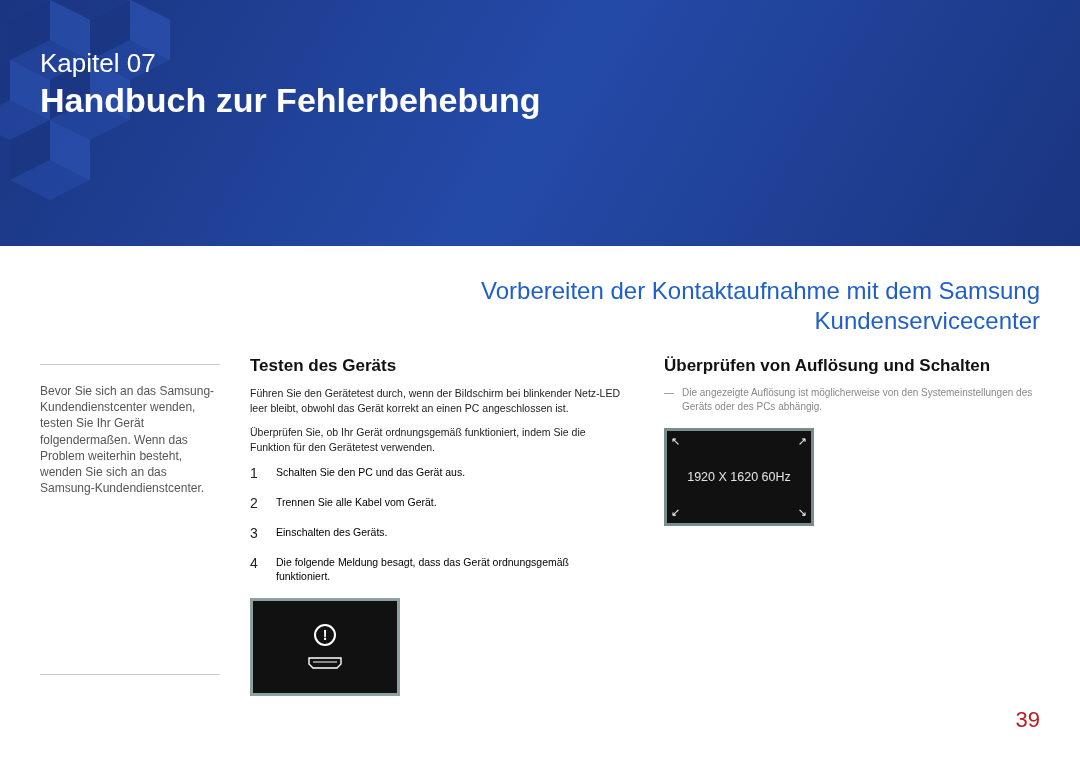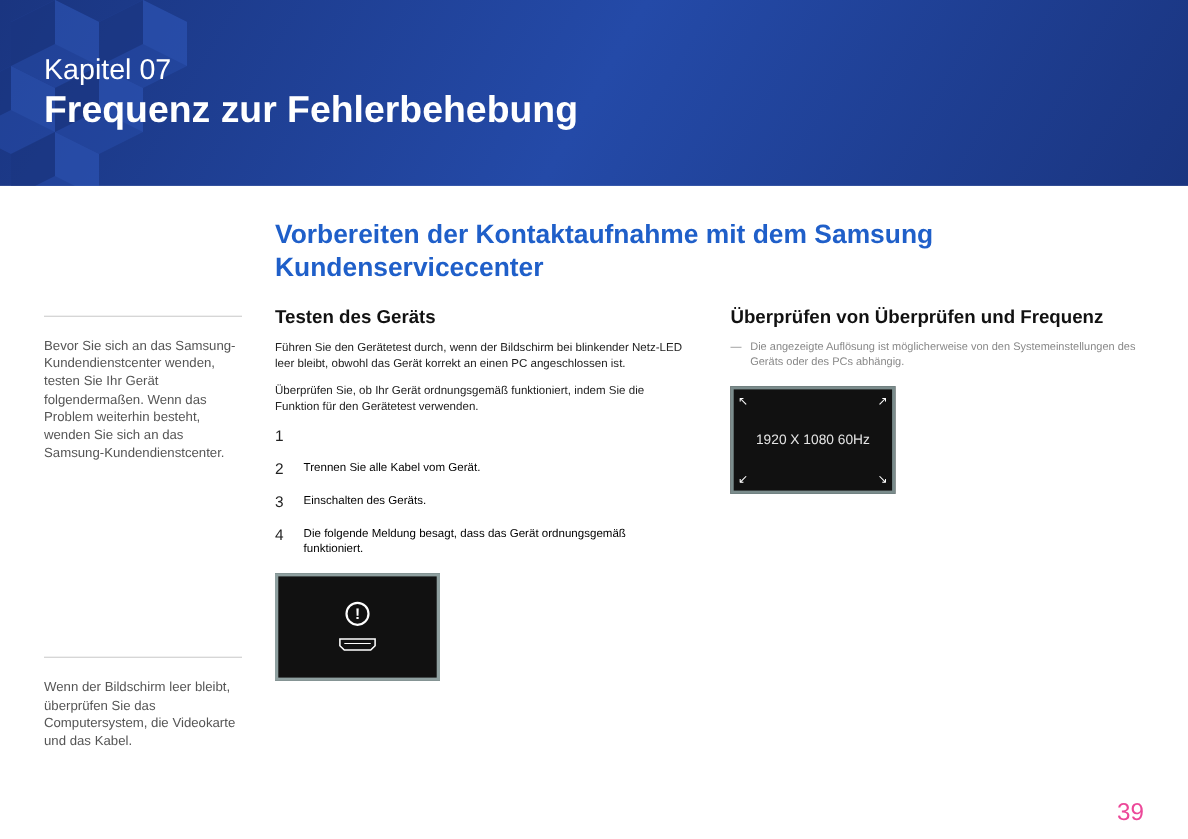--- a/index.html
+++ b/index.html
@@ -8,21 +8,21 @@
     width: 1080px;
     height: 763px;
     background: #fff;
     position: relative;
     overflow: hidden;
   }
   .header-banner {
     background: #1f3d8f;
     background: linear-gradient(120deg, #1a3580 0%, #244aa8 50%, #1a3580 100%);
     position: relative;
-    height: 169px;
+    height: 246px;
     color: #fff;
     padding: 48px 40px 0 40px;
     overflow: hidden;
   }
   .cube-pattern {
     position: absolute;
     left: -30px;
     top: -10px;
     width: 260px;
     height: 230px;
@@ -46,23 +46,24 @@
     border: none;
     border-top: 1px solid #ccc;
     margin: 18px 0;
   }
   .main {
     flex: 1;
   }
   .section-title {
     color: #1f5fc9;
     font-size: 24px;
-    font-weight: 700;
+    font-weight: 400;
     line-height: 1.25;
     margin-bottom: 20px;
+    text-align: right;
   }
   .columns {
     display: flex;
     gap: 38px;
   }
   .col { flex: 1; }
   .sub-title {
     font-size: 17px;
     font-weight: 600;
     color: #111;
@@ -133,23 +134,23 @@
     color:#e5e5e5;
     font-size:12.5px;
     margin-top: 4px;
   }
   .arrow { position:absolute; color:#fff; font-size:11px; }
   .arrow.tl{top:4px;left:4px;} .arrow.tr{top:4px;right:4px;}
   .arrow.bl{bottom:4px;left:4px;} .arrow.br{bottom:4px;right:4px;}
   .page-number {
     position: absolute;
     right: 40px;
-    bottom: 12px;
+    bottom: 30px;
     font-size: 22px;
-    color: #ec4899;
+    color: #b91c1c;
   }
 </style>
 </head>
 <body>
 
 <div class="header-banner">
   <svg class="cube-pattern" viewBox="0 0 260 230">
     <g fill="none" stroke-width="0">
       <polygon points="40,30 80,10 120,30 120,70 80,90 40,70" fill="#2a50b0"></polygon>
       <polygon points="40,30 80,10 80,50 40,70" fill="#1a3580"></polygon>
@@ -162,45 +163,45 @@
       <polygon points="80,90 40,70 40,110 80,130" fill="#3560c8"></polygon>
       <polygon points="80,90 120,70 160,90 160,130 120,150 80,130" fill="#2a50b0"></polygon>
       <polygon points="80,90 120,70 120,110 80,130" fill="#1a3580"></polygon>
       <polygon points="160,90 120,70 120,110 160,130" fill="#3560c8"></polygon>
       <polygon points="40,150 80,130 120,150 120,190 80,210 40,190" fill="#2a50b0"></polygon>
       <polygon points="40,150 80,130 80,170 40,190" fill="#1a3580"></polygon>
       <polygon points="120,150 80,130 80,170 120,190" fill="#3560c8"></polygon>
     </g>
   </svg>
   <div class="chapter-line">Kapitel 07</div>
-  <div class="chapter-title">Frequenz zur Fehlerbehebung</div>
+  <div class="chapter-title">Handbuch zur Fehlerbehebung</div>
 </div>
 
 <div class="content">
 
   <div class="sidebar">
     <hr>
     <div>Bevor Sie sich an das Samsung-Kundendienstcenter wenden, testen Sie Ihr Gerät folgendermaßen. Wenn das Problem weiterhin besteht, wenden Sie sich an das Samsung-Kundendienstcenter.</div>
     <div style="height:160px"></div>
     <hr>
-    <div>Wenn der Bildschirm leer bleibt, überprüfen Sie das Computersystem, die Videokarte und das Kabel.</div>
   </div>
 
   <div class="main">
     <div class="section-title">Vorbereiten der Kontaktaufnahme mit dem Samsung Kundenservicecenter</div>
 
     <div class="columns">
       <div class="col">
         <div class="sub-title">Testen des Geräts</div>
         <div class="para">Führen Sie den Gerätetest durch, wenn der Bildschirm bei blinkender Netz-LED leer bleibt, obwohl das Gerät korrekt an einen PC angeschlossen ist.</div>
         <div class="para">Überprüfen Sie, ob Ihr Gerät ordnungsgemäß funktioniert, indem Sie die Funktion für den Gerätetest verwenden.</div>
 
         <div class="step-list">
           <div class="step">
             <div class="step-num">1</div>
+            <div class="step-text">Schalten Sie den PC und das Gerät aus.</div>
           </div>
           <div class="step">
             <div class="step-num">2</div>
             <div class="step-text">Trennen Sie alle Kabel vom Gerät.</div>
           </div>
           <div class="step">
             <div class="step-num">3</div>
             <div class="step-text">Einschalten des Geräts.</div>
           </div>
           <div class="step">
@@ -214,31 +215,31 @@
           <div class="hdmi-icon">
             <svg width="36" height="14" viewBox="0 0 36 14">
               <path d="M2 2 h32 v6 l-4 4 h-24 l-4 -4 z" fill="none" stroke="#fff" stroke-width="1.4"></path>
               <line x1="6" y1="6" x2="30" y2="6" stroke="#fff" stroke-width="1"></line>
             </svg>
           </div>
         </div>
       </div>
 
       <div class="col">
-        <div class="sub-title">Überprüfen von Überprüfen und Frequenz</div>
+        <div class="sub-title">Überprüfen von Auflösung und Schalten</div>
         <div class="note-dash">
           <div class="dash">―</div>
           <div>Die angezeigte Auflösung ist möglicherweise von den Systemeinstellungen des Geräts oder des PCs abhängig.</div>
         </div>
 
         <div class="res-box">
           <span class="arrow tl">↖</span>
           <span class="arrow tr">↗</span>
           <span class="arrow bl">↙</span>
           <span class="arrow br">↘</span>
-          <span>1920 X 1080 60Hz</span>
+          <span>1920 X 1620 60Hz</span>
         </div>
       </div>
     </div>
   </div>
 </div>
 
 <div class="page-number">39</div>
 
 </body></html>

